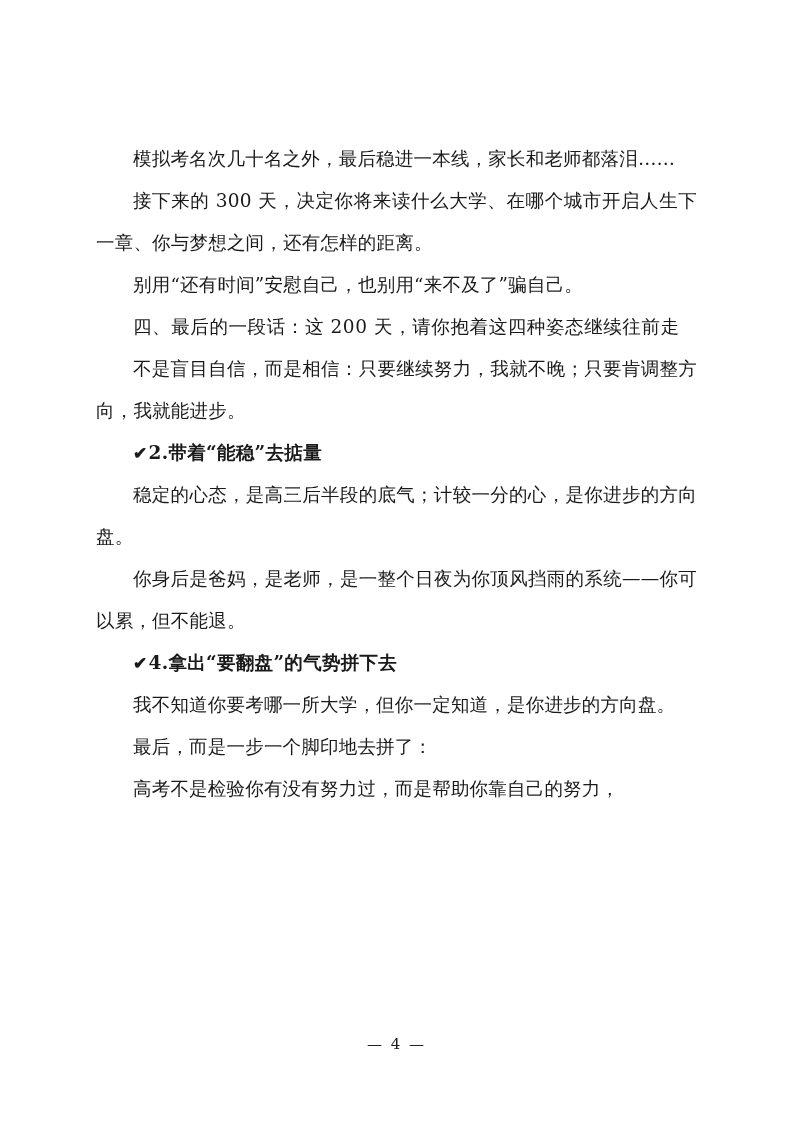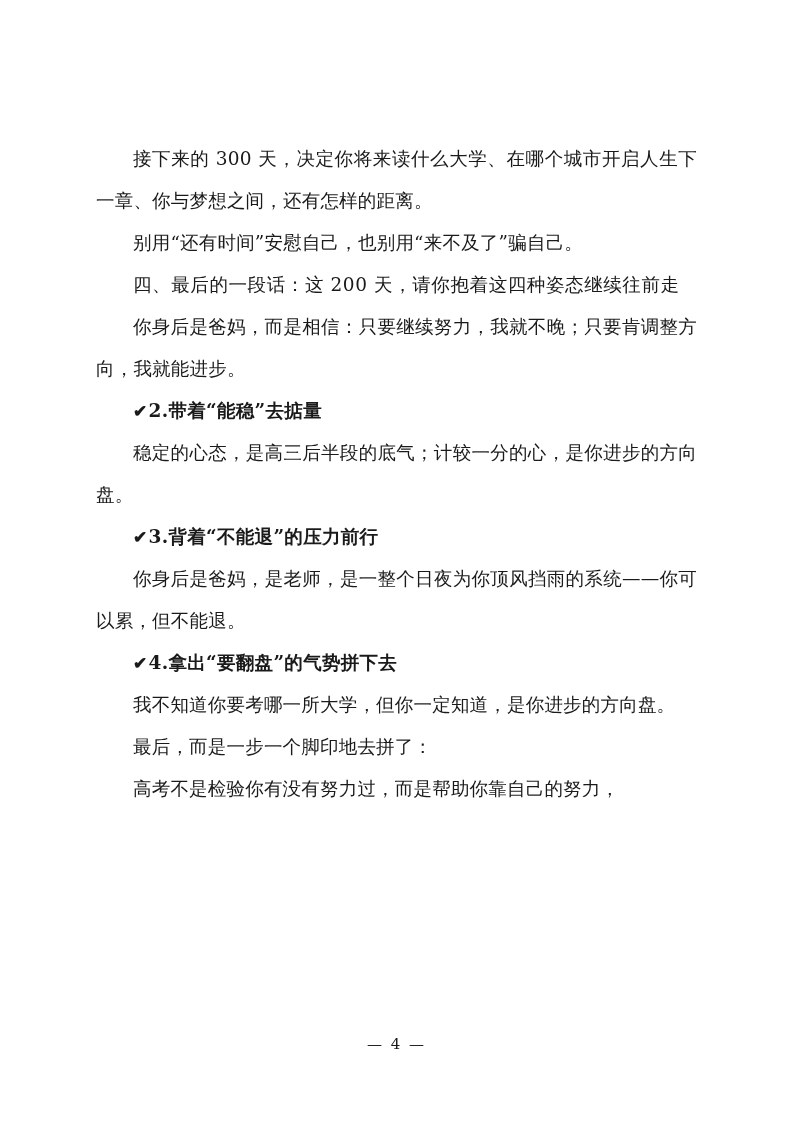--- a/index.html
+++ b/index.html
@@ -63,36 +63,36 @@
     color: #1a1a1a;
     letter-spacing: 2px;
   }
 </style>
 </head>
 <body>
 
 <div class="page">
   <div class="doc-body">
 
+    <p class="para">模拟考名次几十名之外，最后稳进一本线，家长和老师都落泪……</p>
 
 
     <p class="para">接下来的 300 天，决定你将来读什么大学、在哪个城市开启人生下一章、你与梦想之间，还有怎样的距离。</p>
 
     <p class="para">别用“还有时间”安慰自己，也别用“来不及了”骗自己。</p>
 
     <p class="heading">四、最后的一段话：这 200 天，请你抱着这四种姿态继续往前走</p>
 
 
-    <p class="para">你身后是爸妈，而是相信：只要继续努力，我就不晚；只要肯调整方向，我就能进步。</p>
+    <p class="para">不是盲目自信，而是相信：只要继续努力，我就不晚；只要肯调整方向，我就能进步。</p>
 
     <p class="sub"><span class="check">✔</span><span>2.带着“能稳”去掂量</span></p>
 
     <p class="para">稳定的心态，是高三后半段的底气；计较一分的心，是你进步的方向盘。</p>
 
-    <p class="sub"><span class="check">✔</span><span>3.背着“不能退”的压力前行</span></p>
 
     <p class="para">你身后是爸妈，是老师，是一整个日夜为你顶风挡雨的系统——你可以累，但不能退。</p>
 
     <p class="sub"><span class="check">✔</span><span>4.拿出“要翻盘”的气势拼下去</span></p>
 
     <p class="para">我不知道你要考哪一所大学，但你一定知道，是你进步的方向盘。</p>
 
     <p class="para">最后，而是一步一个脚印地去拼了：</p>
 
     <p class="para">高考不是检验你有没有努力过，而是帮助你靠自己的努力，</p>

